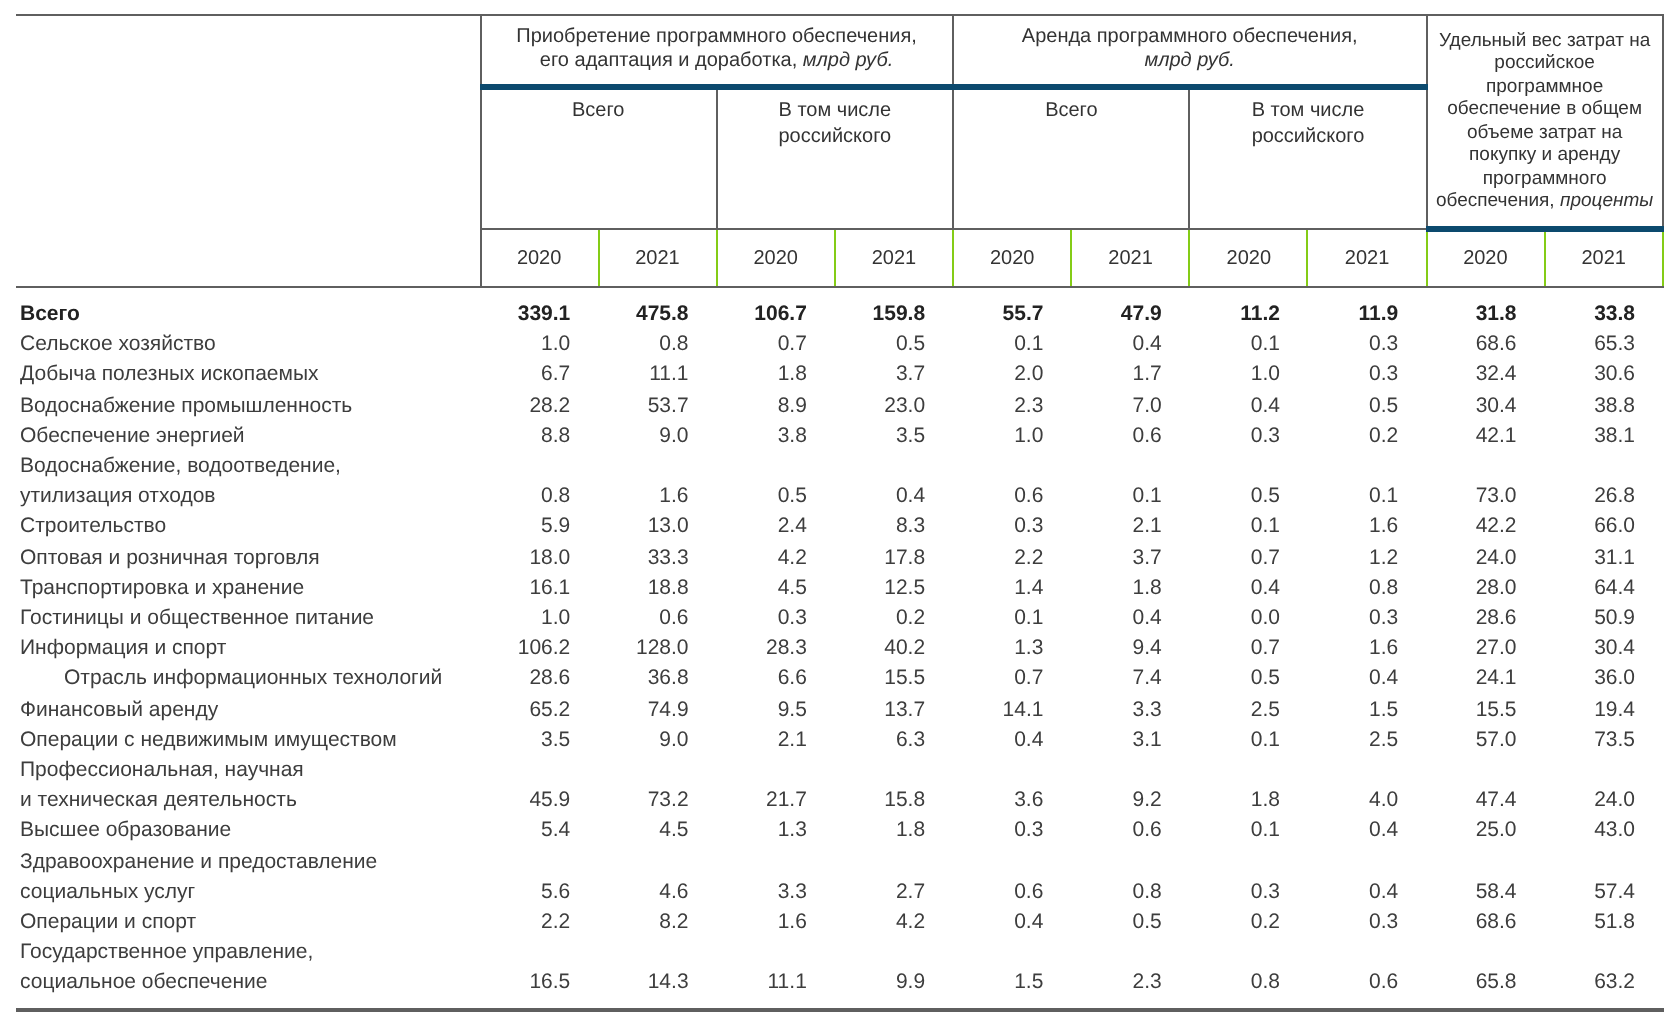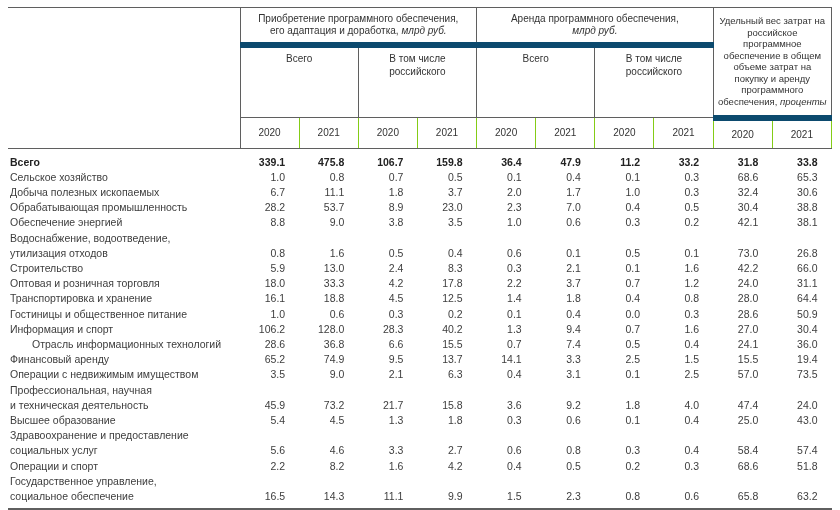--- a/index.html
+++ b/index.html
@@ -26,21 +26,21 @@
   thead th {
     font-weight: 400; color: #333; text-align: center;
     padding: 2px 3px; vertical-align: middle;
   }
   th.labelhead {
     border-right: 1px solid #5f5f5f;
     border-bottom: 1px solid #5f5f5f;
   }
   th.group {
     height: 30px; font-size: 10px; line-height: 12.5px;
-    border-right: 1px solid #5f5f5f; border-bottom: 6px solid #0c4a6e;
+    border-right: 1px solid #5f5f5f; border-bottom: 3px solid #0c4a6e;
   }
   th.share {
     font-size: 9.5px; line-height: 11.5px; padding: 2px 4px;
     vertical-align: middle;
   }
   th.sub {
     height: 62px; font-size: 10px; line-height: 12.5px;
     vertical-align: top; padding-top: 5px;
     border-right: 1px solid #5f5f5f; border-bottom: 1px solid #5f5f5f;
     white-space: pre-line;
@@ -121,24 +121,24 @@
         <th class="year">2021</th>
       </tr>
     </thead>
     <tbody>
         <tr class="bold">
           <td class="rowlabel">Всего</td>
           <td class="num">339.1</td>
           <td class="num">475.8</td>
           <td class="num">106.7</td>
           <td class="num">159.8</td>
-          <td class="num">36.4</td>
+          <td class="num">55.7</td>
           <td class="num">47.9</td>
           <td class="num">11.2</td>
-          <td class="num">33.2</td>
+          <td class="num">11.9</td>
           <td class="num">31.8</td>
           <td class="num">33.8</td>
         </tr>
         <tr>
           <td class="rowlabel">Сельское хозяйство</td>
           <td class="num">1.0</td>
           <td class="num">0.8</td>
           <td class="num">0.7</td>
           <td class="num">0.5</td>
           <td class="num">0.1</td>
@@ -155,21 +155,21 @@
           <td class="num">1.8</td>
           <td class="num">3.7</td>
           <td class="num">2.0</td>
           <td class="num">1.7</td>
           <td class="num">1.0</td>
           <td class="num">0.3</td>
           <td class="num">32.4</td>
           <td class="num">30.6</td>
         </tr>
         <tr>
-          <td class="rowlabel">Обрабатывающая промышленность</td>
+          <td class="rowlabel">Водоснабжение промышленность</td>
           <td class="num">28.2</td>
           <td class="num">53.7</td>
           <td class="num">8.9</td>
           <td class="num">23.0</td>
           <td class="num">2.3</td>
           <td class="num">7.0</td>
           <td class="num">0.4</td>
           <td class="num">0.5</td>
           <td class="num">30.4</td>
           <td class="num">38.8</td>

